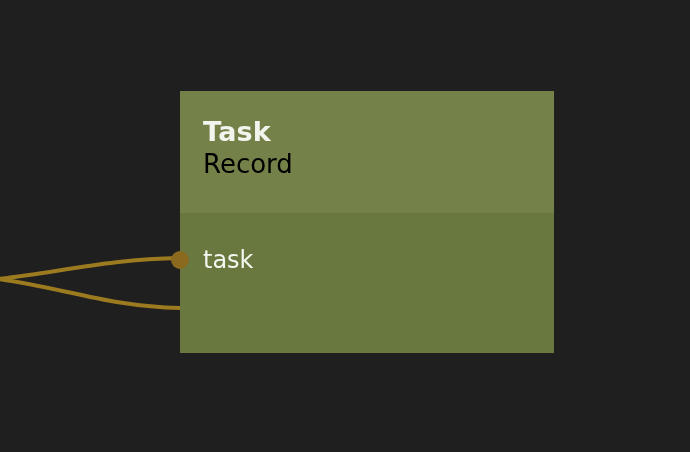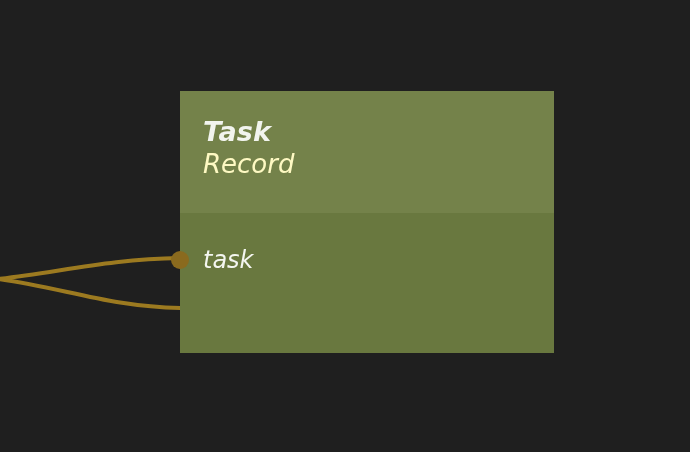--- a/index.html
+++ b/index.html
@@ -31,21 +31,20 @@
   }
   .node-card {
     position: absolute;
     left: 180px;
     top: 91px;
     width: 374px;
     height: 262px;
     display: flex;
     flex-direction: column;
     background: #69783f;
-    font-style: italic;
   }
   .node-header {
     height: 122px;
     background: #74824a;
     box-sizing: border-box;
     padding: 27px 0 0 23px;
   }
   .node-title {
     font-size: 27px;
     font-weight: bold;
@@ -99,21 +98,21 @@
 
   <svg id="edge-layer" viewBox="0 0 690 452">
     <path id="edge-task" d="M -2 279 C 60 272, 110 259, 180 258" fill="none" stroke="#9c7a20" stroke-width="4" stroke-linecap="round"></path>
     <path id="edge-isdone" d="M -2 279 C 60 287, 110 307, 180 308" fill="none" stroke="#9c7a20" stroke-width="4" stroke-linecap="round"></path>
   </svg>
 
   <div class="node-card" style="background: rgb(105, 120, 63);">
 
     <div class="node-header" style="background: rgb(116, 130, 74);">
       <div class="node-title" style="color: rgb(242, 244, 238);">Task</div>
-      <div class="node-subtitle" style="color: #fef9c3;">Record</div>
+      <div class="node-subtitle" style="color: #000000;">Record</div>
     </div>
 
     <div class="node-body" style="background: rgb(105, 120, 63);">
 
       <div class="field-row">
         <span class="port-dot" style="background: rgb(138, 106, 30);"></span>
         <span class="field-label">task</span>
       </div>
 
 

